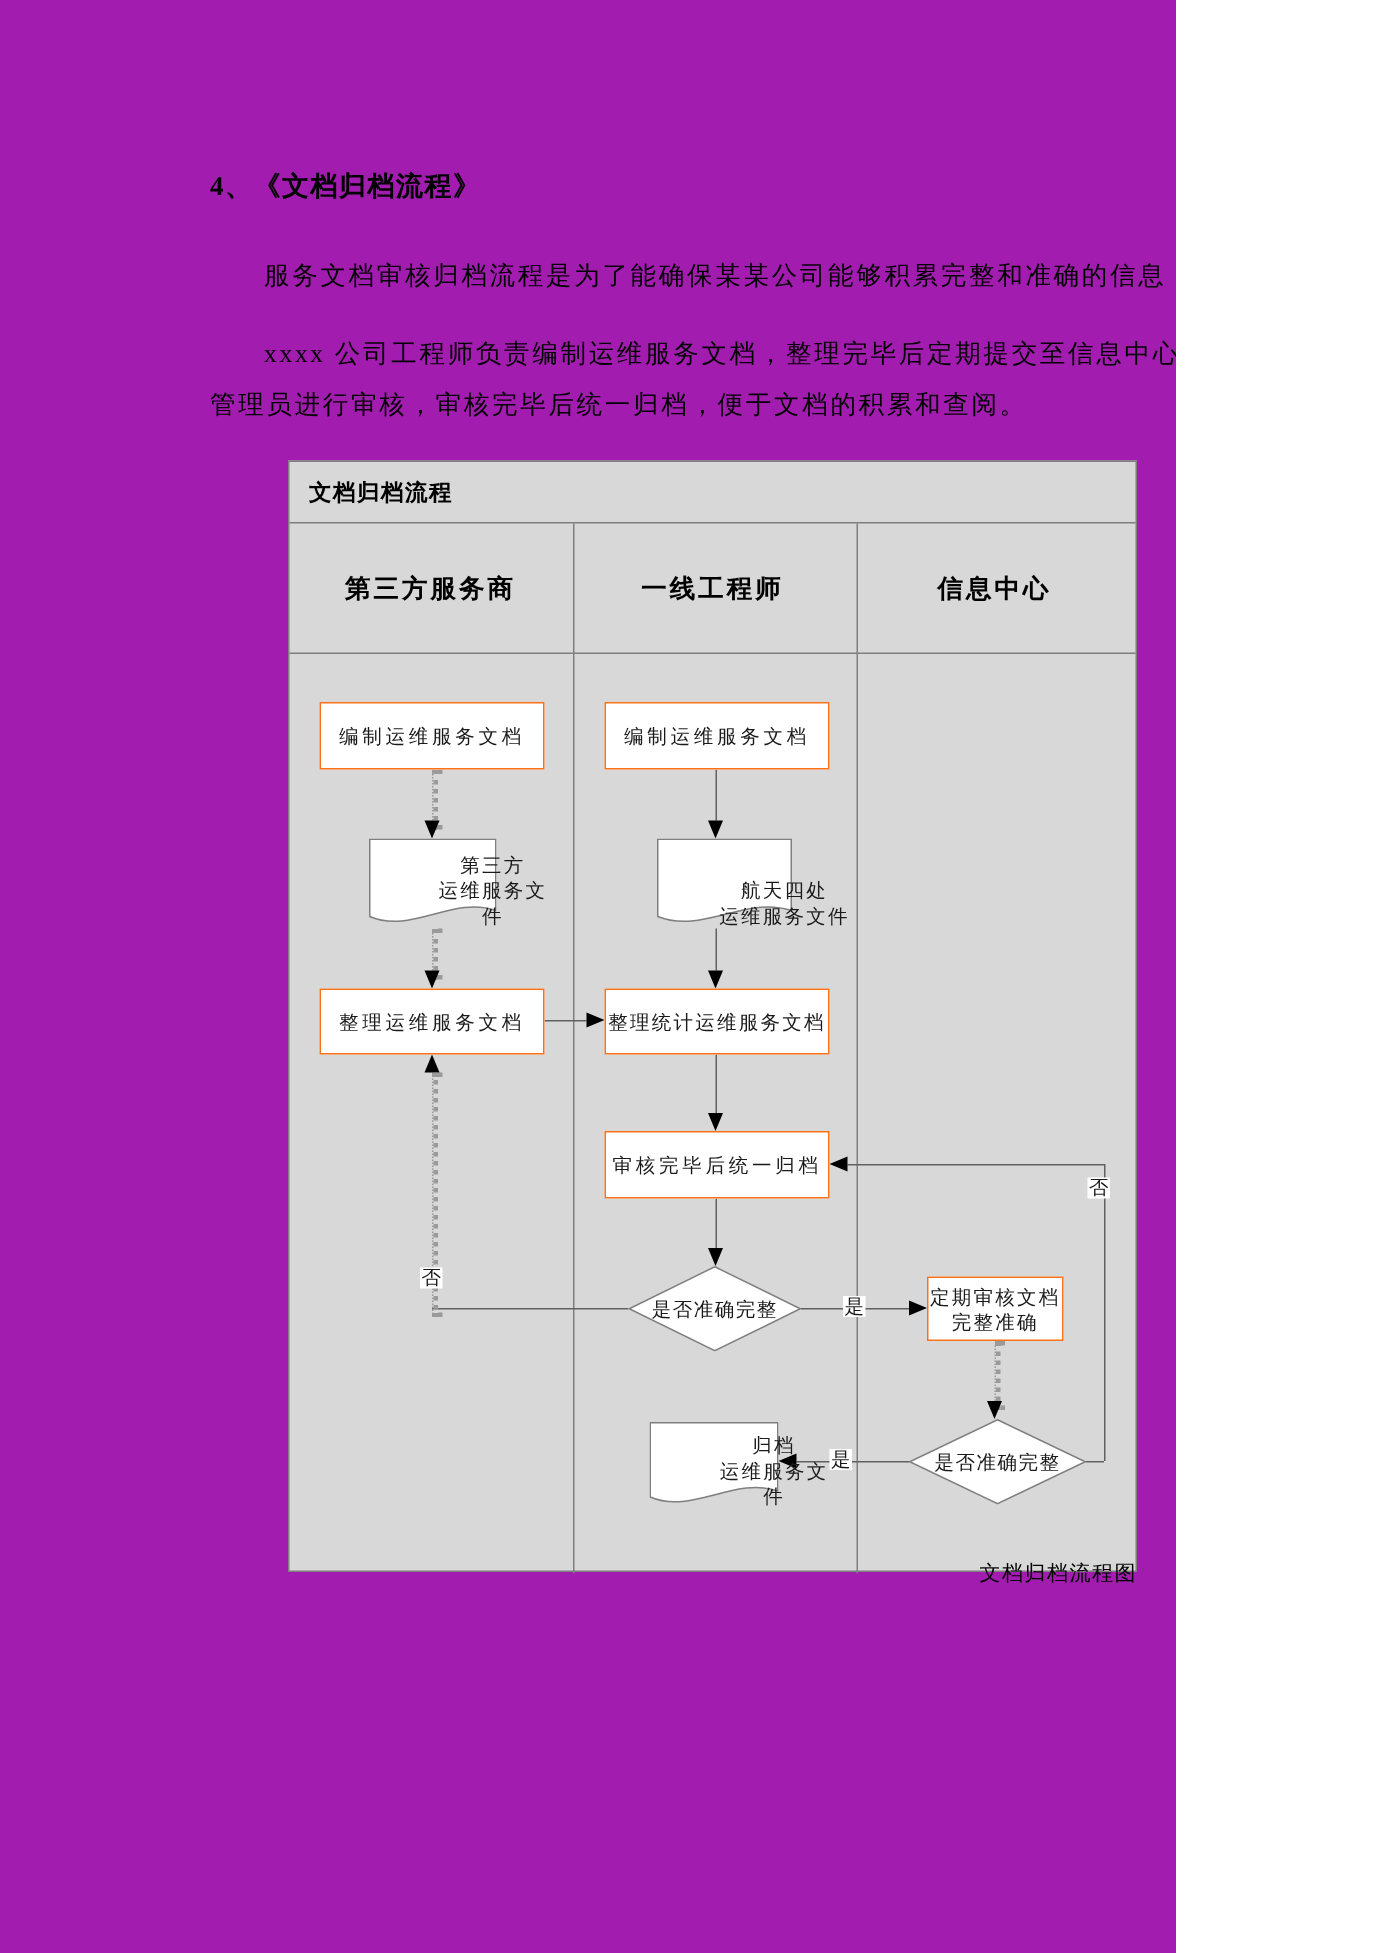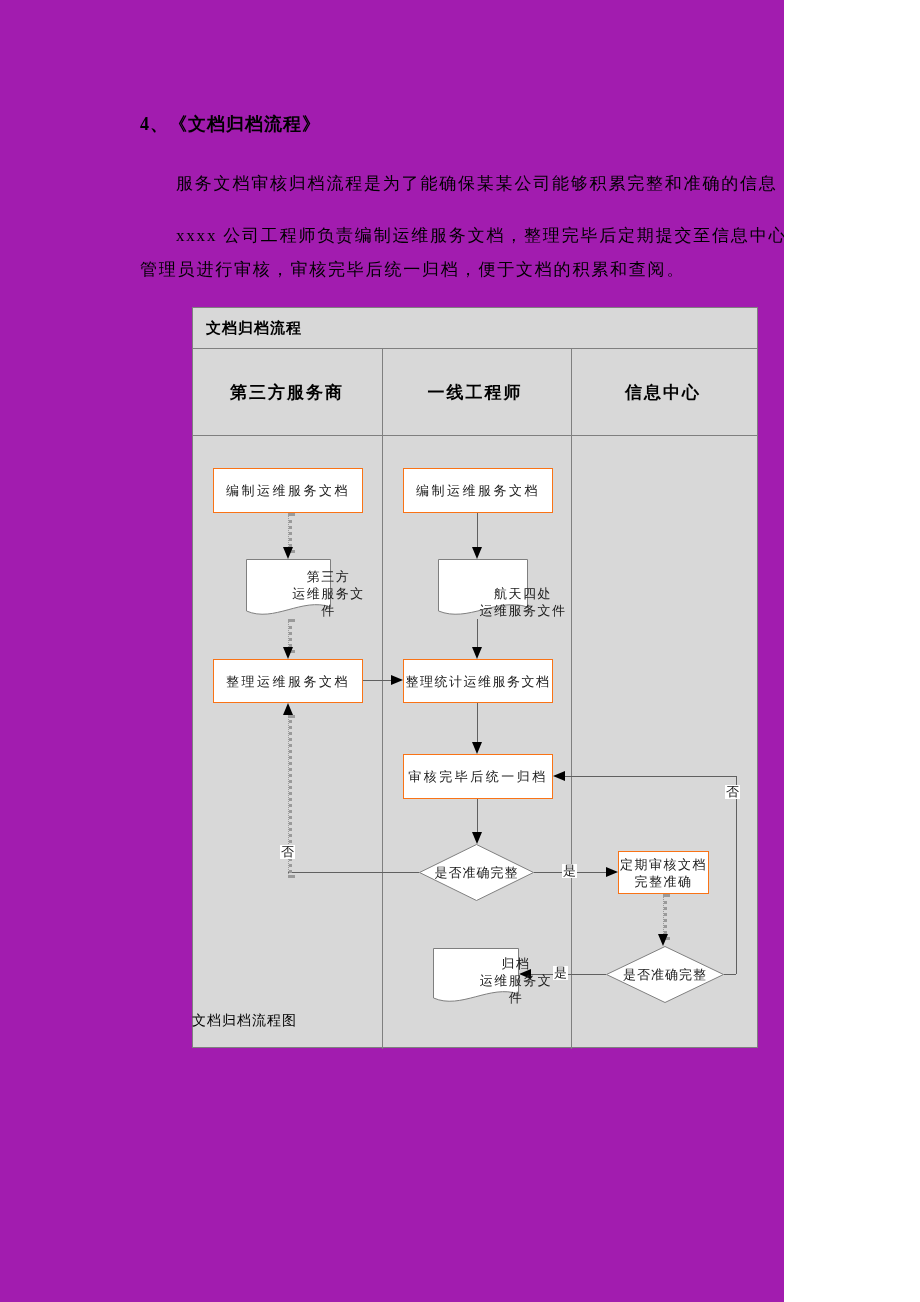--- a/index.html
+++ b/index.html
@@ -19,22 +19,22 @@
   }
   .bodyline{
     position:absolute;
     font-size:17px;letter-spacing:1.8px;white-space:nowrap;
   }
   .l1{left:176px;top:172px;}
   .l2{left:140px;top:190px;}
   .l3{left:176px;top:224px;}
   .l4{left:140px;top:258px;text-align:right;}
   .fig-caption{
-    position:absolute;left:192px;top:1012px;width:566px;
-    text-align:left;font-size:14px;letter-spacing:1px;
+    position:absolute;left:192px;top:1040px;width:566px;
+    text-align:right;font-size:14px;letter-spacing:1px;
   }
   
   .chart{
     position:absolute;left:192px;top:307px;width:566px;height:741px;
     background:#d8d8d8;border:1px solid #7f7f7f;box-sizing:border-box;
     font-family:"Liberation Serif","DejaVu Serif",serif;
   }
   .chart-title-bar{
     position:absolute;left:0;top:0;width:100%;height:41px;
     border-bottom:1px solid #7f7f7f;box-sizing:border-box;

